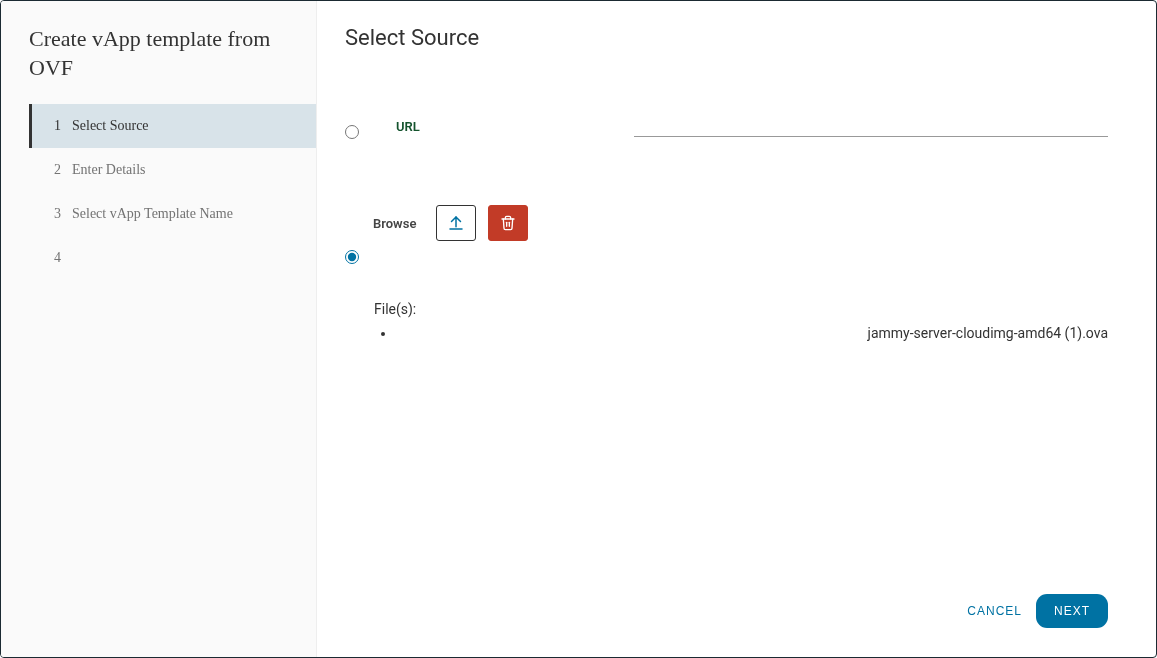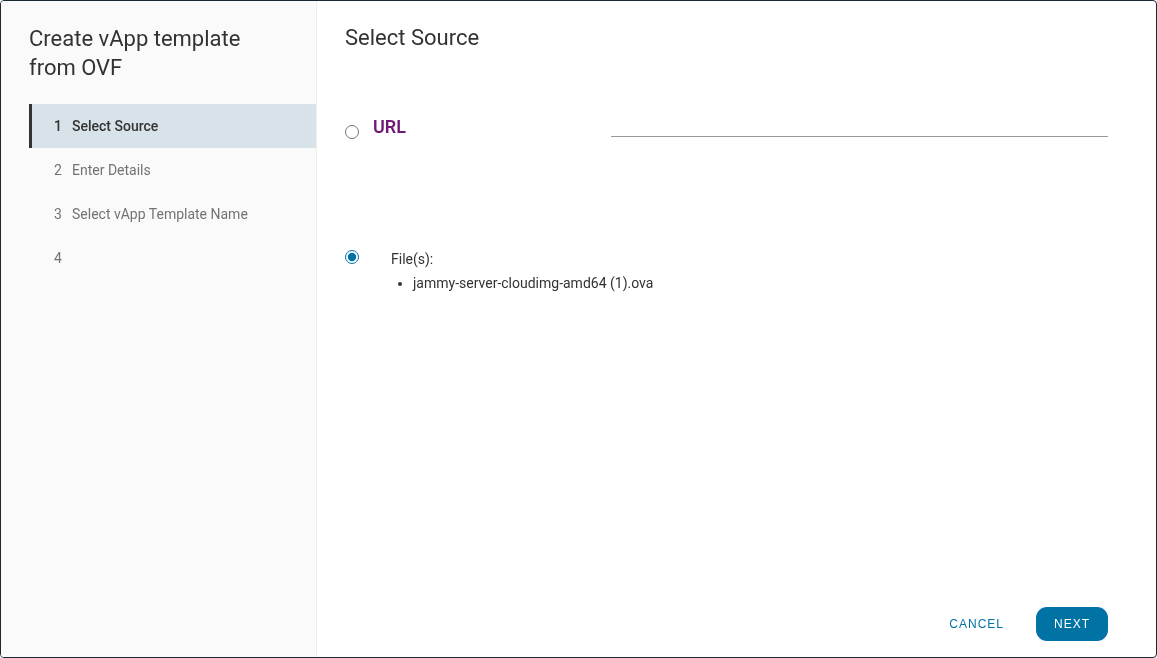--- a/index.html
+++ b/index.html
@@ -26,20 +26,21 @@
       display: flex;
       flex: 1;
       overflow: hidden;
     }
     .sidebar {
       width: 316px;
       background: #fafafa;
       border-right: 1px solid #eee;
       padding-top: 24px;
       flex-shrink: 0;
+      font-family: Liberation Serif, serif;
     }
     .wizard-title {
       font-size: 22px;
       font-weight: 400;
       color: #333;
       padding: 0 28px 22px 28px;
       line-height: 1.3;
     }
     .steps {
       list-style: none;
@@ -106,25 +107,26 @@
       color: #333;
       line-height: 1.6;
       margin-bottom: 6px;
     }
     .field-row {
       display: flex;
       align-items: center;
       margin-top: 6px;
     }
     .field-label {
-      font-size: 18px;
+      font-size: 13px;
       font-weight: 600;
-      color: #701a75;
+      color: #14532d;
       width: 238px;
       flex-shrink: 0;
+      margin-left: 23px;
     }
     .url-input {
       flex: 1;
       border: none;
       border-bottom: 1px solid #999;
       font-size: 14px;
       padding: 2px 0;
       outline: none;
       background: transparent;
     }
@@ -150,45 +152,46 @@
       align-items: center;
       justify-content: center;
       cursor: pointer;
     }
     .btn-icon.delete {
       background: #c23b27;
       border-color: #c23b27;
     }
     .files-section {
       margin-top: 60px;
-      margin-left: 18px;
+      margin-left: 1px;
     }
     .files-label {
       font-size: 14px;
       color: #333;
       margin-bottom: 6px;
     }
     .files-list {
       list-style: disc;
       padding-left: 22px;
+      text-align: right;
     }
     .files-list li {
       font-size: 14px;
       color: #333;
       padding: 2px 0;
     }
     .footer {
       position: absolute;
       bottom: 0;
       left: 316px;
       right: 0;
-      padding: 16px 48px 16px 0;
+      padding: 16px 48px 29px 0;
       display: flex;
       justify-content: flex-end;
-      gap: 22px;
+      gap: 4px;
       align-items: center;
     }
     .btn-cancel {
       background: none;
       border: none;
       color: #0072a3;
       font-size: 12px;
       letter-spacing: 1px;
       cursor: pointer;
       padding: 8px 10px;
@@ -243,20 +246,39 @@
             <input type="text" class="url-input" value="" style="">
           </div>
         </div>
       </div>
 
       <div class="option-row">
         <div class="radio-col browse-radio">
           <input type="radio" name="source" checked="" style="">
         </div>
         <div class="option-content">
+          <div class="browse-row">
+            <span class="browse-label">Browse</span>
+            <button class="btn-icon">
+              <svg width="18" height="18" viewBox="0 0 24 24" fill="none" stroke="#0072a3" stroke-width="2" stroke-linecap="round" stroke-linejoin="round">
+                <path d="M12 17V4"></path>
+                <path d="M6 10l6-6 6 6"></path>
+                <path d="M4 20h16"></path>
+              </svg>
+            </button>
+            <button class="btn-icon delete">
+              <svg width="16" height="18" viewBox="0 0 24 24" fill="none" stroke="#fff" stroke-width="2" stroke-linecap="round" stroke-linejoin="round">
+                <polyline points="3 6 5 6 21 6"></polyline>
+                <path d="M19 6l-1 14a2 2 0 0 1-2 2H8a2 2 0 0 1-2-2L5 6"></path>
+                <path d="M10 11v6"></path>
+                <path d="M14 11v6"></path>
+                <path d="M8 6V4a2 2 0 0 1 2-2h4a2 2 0 0 1 2 2v2"></path>
+              </svg>
+            </button>
+          </div>
 
           <div class="files-section">
             <p class="files-label">File(s):</p>
             <ul class="files-list">
               <li>jammy-server-cloudimg-amd64 (1).ova</li>
             </ul>
           </div>
         </div>
       </div>
     </main>

